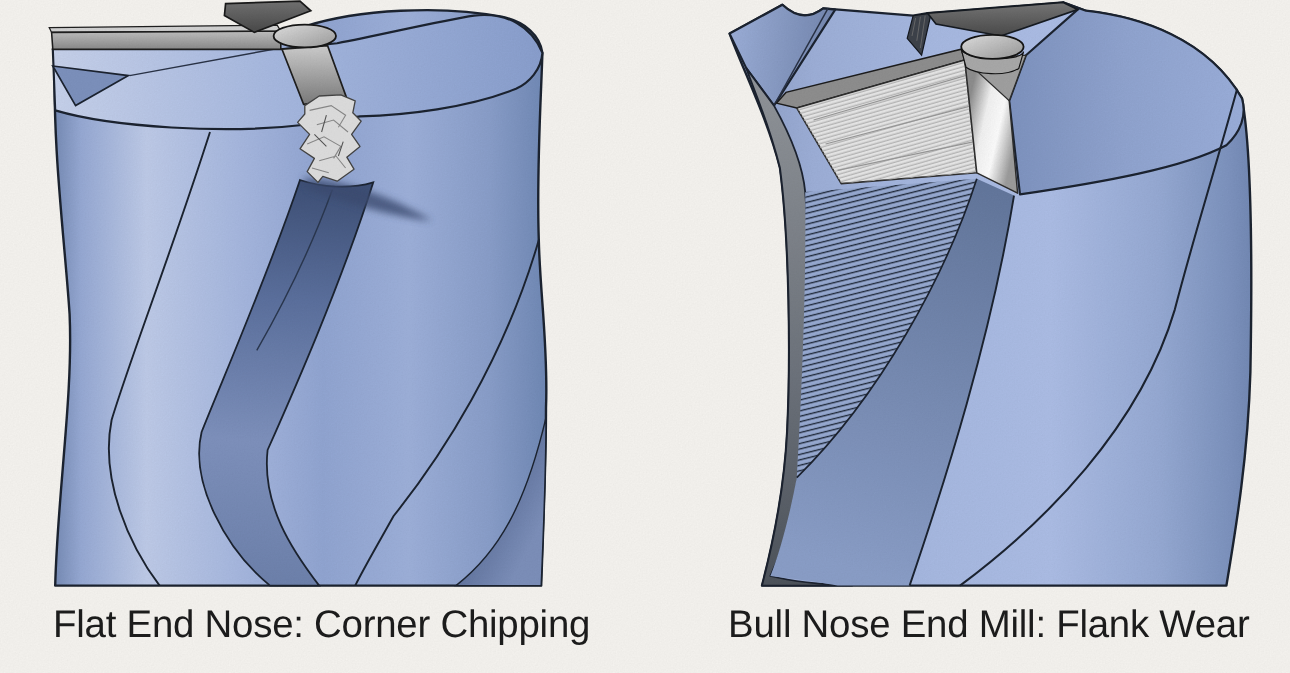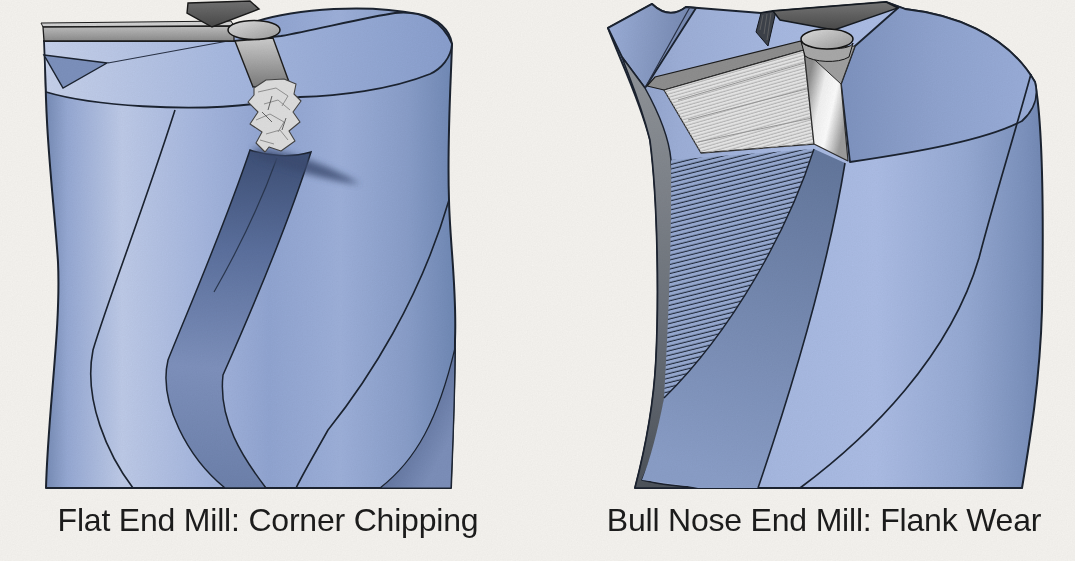--- a/index.html
+++ b/index.html
@@ -206,21 +206,21 @@
       <g>
         <path d="M 163,13 L 178,11 L 170,46 L 158,32 Z" fill="#3e434b" stroke="#14181f" stroke-width="1"></path>
         <path d="M 165,15 L 162,30 M 169,14 L 166,34 M 173,13 L 169,40" stroke="#707070" stroke-width=".7"></path>
       </g>
       <path d="M 175,11 L 288,2 L 300,8 L 236,30 L 182,20 Z" fill="url(#rtDark)" stroke="#161b22" stroke-width="1.4"></path>
       <path d="M 203,41 C 205,50 253,52 255,43 L 251,57 C 240,64 215,62 207,56 Z" fill="#ababab" stroke="#141414" stroke-width="1"></path>
       <ellipse cx="229" cy="39" rx="26" ry="10" fill="url(#rtHub)" stroke="#141414" stroke-width="1.5"></ellipse>
     </svg>
   </figure>
 
-  <figcaption class="caption left">Flat End Mill: Corner Chipping</figcaption>
+  <figcaption class="caption left">Flat End Nose: Corner Chipping</figcaption>
   <figcaption class="caption right">Bull Nose End Mill: Flank Wear</figcaption>
 
   <svg class="grain" width="1075" height="561">
     <defs>
       <filter id="grainF">
         <feTurbulence type="fractalNoise" baseFrequency="0.8" numOctaves="2" stitchTiles="stitch"></feTurbulence>
         <feColorMatrix type="matrix" values="0 0 0 0 0  0 0 0 0 0  0 0 0 0 0  0.4 0.4 0.4 0 0"></feColorMatrix>
       </filter>
     </defs>
     <rect width="1075" height="561" filter="url(#grainF)"></rect>

